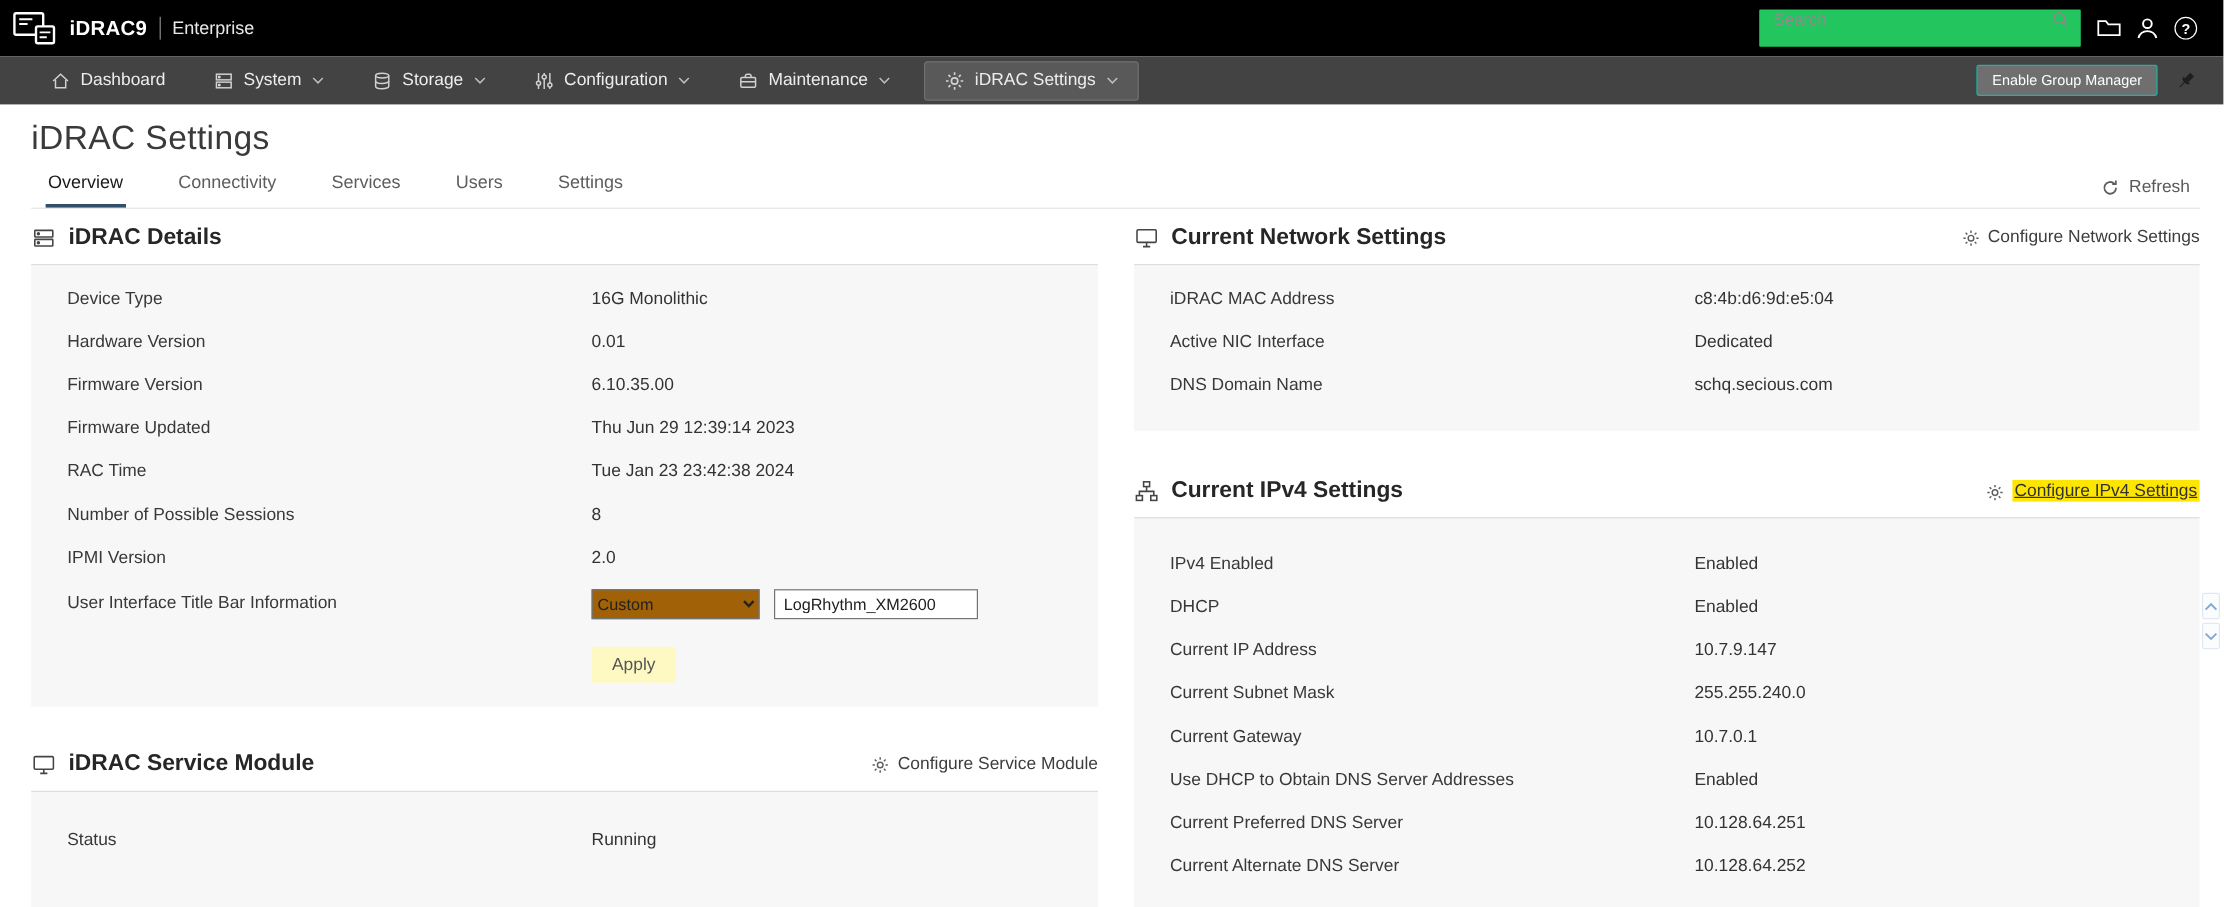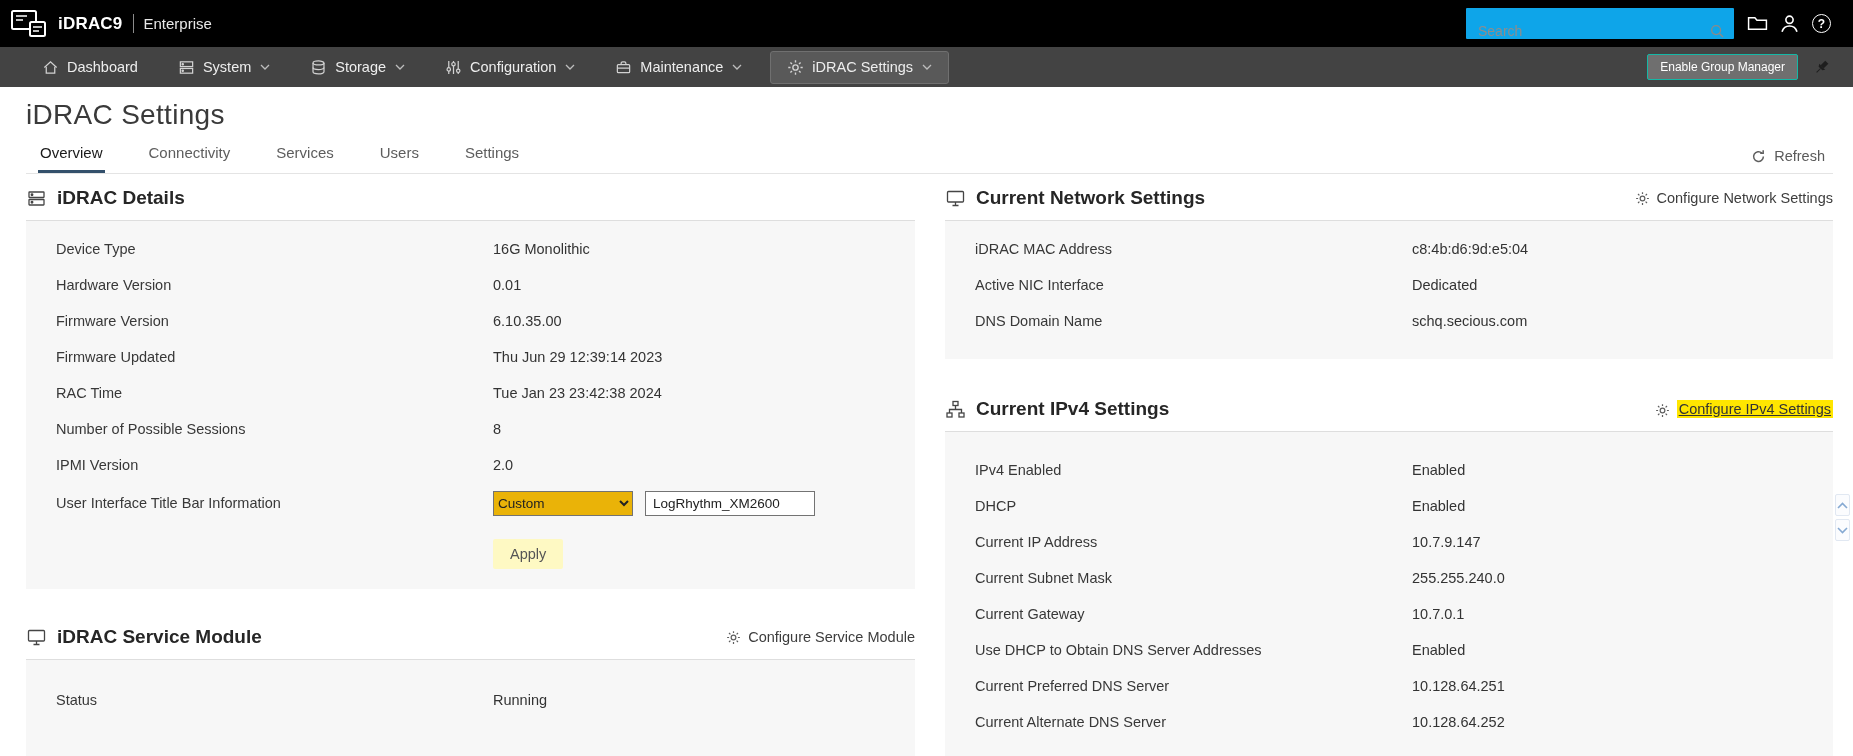--- a/index.html
+++ b/index.html
@@ -10,21 +10,21 @@
   }
   svg { display:block; }
   .ic svg { stroke:currentColor; fill:none; stroke-width:1.3; }
 
   
   .topbar { height:47px; background:#000; display:flex; align-items:center; padding-left:10px; }
   .logo { width:38px; height:32px; margin-right:10px; color:#fff; cursor:pointer; }
   .brand { font-size:17px; font-weight:bold; color:#fff; letter-spacing:.2px; }
   .brand-sep { width:1px; height:19px; background:#8b8b8b; margin:0 10px; }
   .edition { font-size:15px; color:#e8e8e8; font-weight:400; }
-  .searchbox { width:268px; height:31px; background:#0ea5e9; display:flex; align-items:flex-end;
+  .searchbox { width:268px; height:31px; background:#22c55e; display:flex; align-items:flex-start;
                padding:0 9px 0 12px; margin-left:auto; border-radius:1px; }
   .searchbox input { flex:1; border:none; outline:none; font-size:14px; color:#333;
                      font-family:"Liberation Sans", sans-serif; background:transparent; }
   .searchbox input::placeholder { color:#8d8d8d; }
   .search-ic { color:#8a8a8a; width:16px; height:16px; }
   .top-icons { display:flex; align-items:center; gap:11px; padding:0 21px 0 13px; }
   .top-icon { width:21px; height:21px; color:#fff; cursor:pointer; display:flex; align-items:center; justify-content:center; }
   .help-circle { width:19px; height:19px; border:1.4px solid #fff; border-radius:50%;
                  color:#fff; font-size:12px; font-weight:bold; display:flex; align-items:center; justify-content:center; }
 
@@ -67,21 +67,21 @@
   .cfg-link .ic { width:15px; height:15px; color:#5f5f5f; }
   .cfg-link.highlighted .cfg-text { background:#ffe600; text-decoration:underline; padding:1px 2px; color:#333; }
 
   .card-body { background:#f7f7f7; border-top:1px solid #dedede; padding:10px 0 20px 30px; }
   .row { display:flex; align-items:center; height:36px; font-size:14.5px; color:#383838; }
   .row .lbl { width:437px; flex-shrink:0; padding-right:10px; }
   .row .val { color:#333; }
 
   .row-controls { height:40px; }
   .mode-select { width:140px; height:25px; font-size:13.5px; border:1px solid #737373;
-                 background:#eab308; color:#222; font-family:"Liberation Sans", sans-serif; }
+                 background:#a16207; color:#222; font-family:"Liberation Sans", sans-serif; }
   .titlebar-input { width:170px; height:25px; border:1px solid #737373; padding:0 7px;
                     font-size:13.5px; margin-left:8px; color:#222; outline:none;
                     font-family:"Liberation Sans", sans-serif; }
   .apply-row { padding-left:437px; margin-top:16px; }
   .apply-btn { background:#fef9c3; color:#555; border:none; border-radius:2px; font-size:14.5px;
                padding:7px 17px; cursor:default; font-family:"Liberation Sans", sans-serif; }
 
   .card--service { margin-top:26px; }
   .card--service .card-body { padding-top:22px; padding-bottom:40px; }
   .card--ipv4 { margin-top:28px; }

